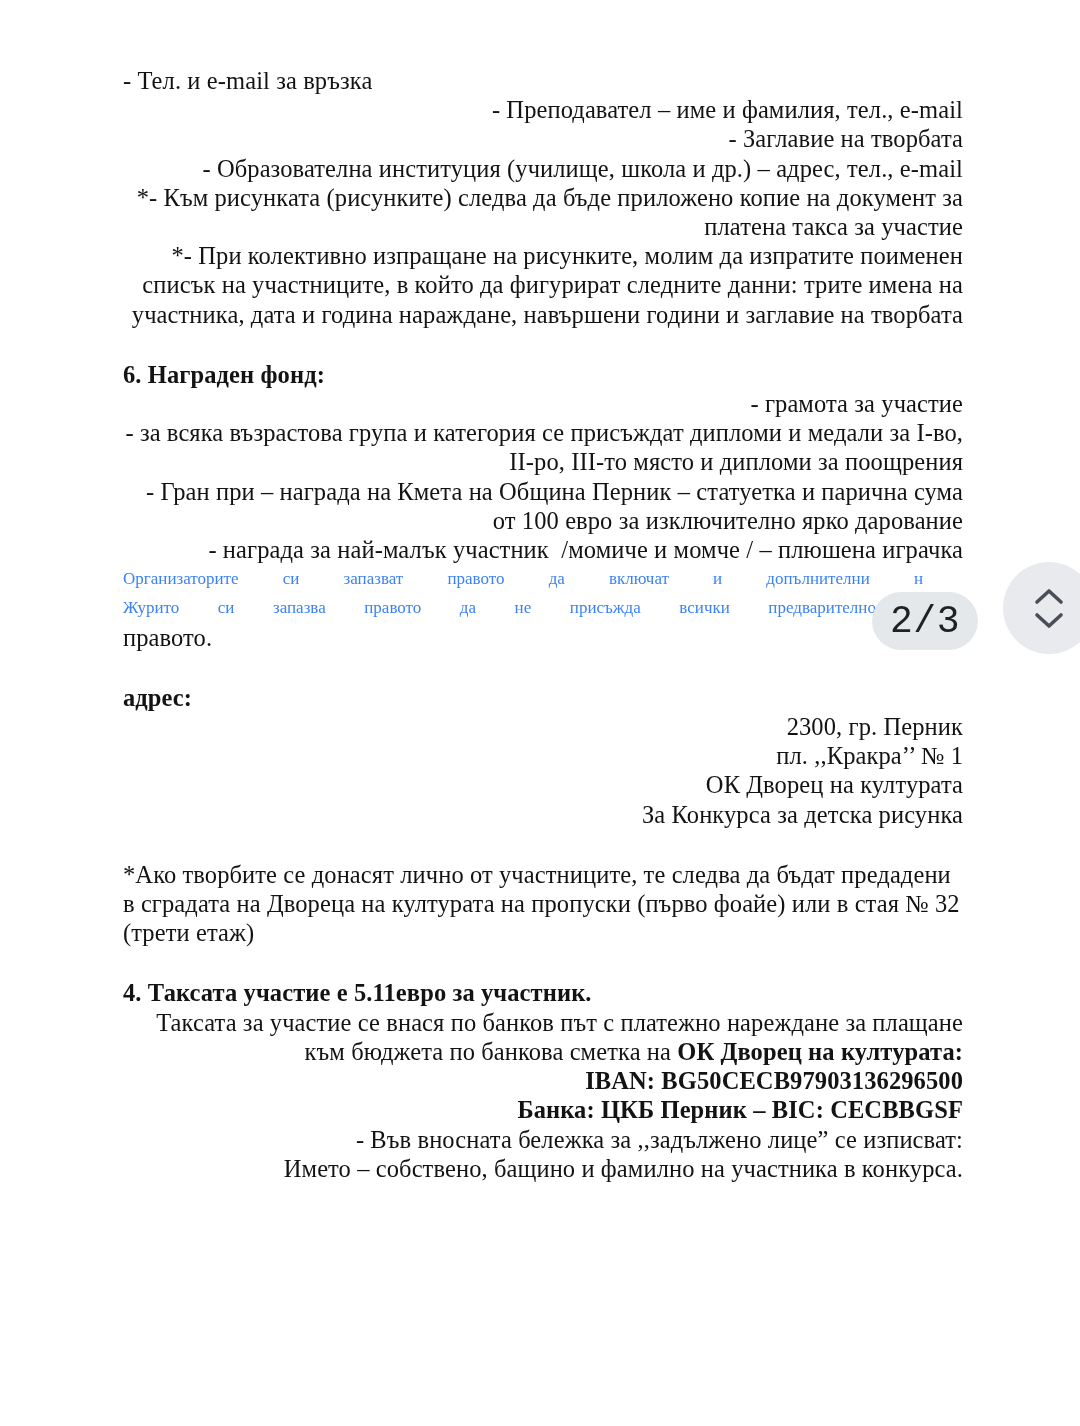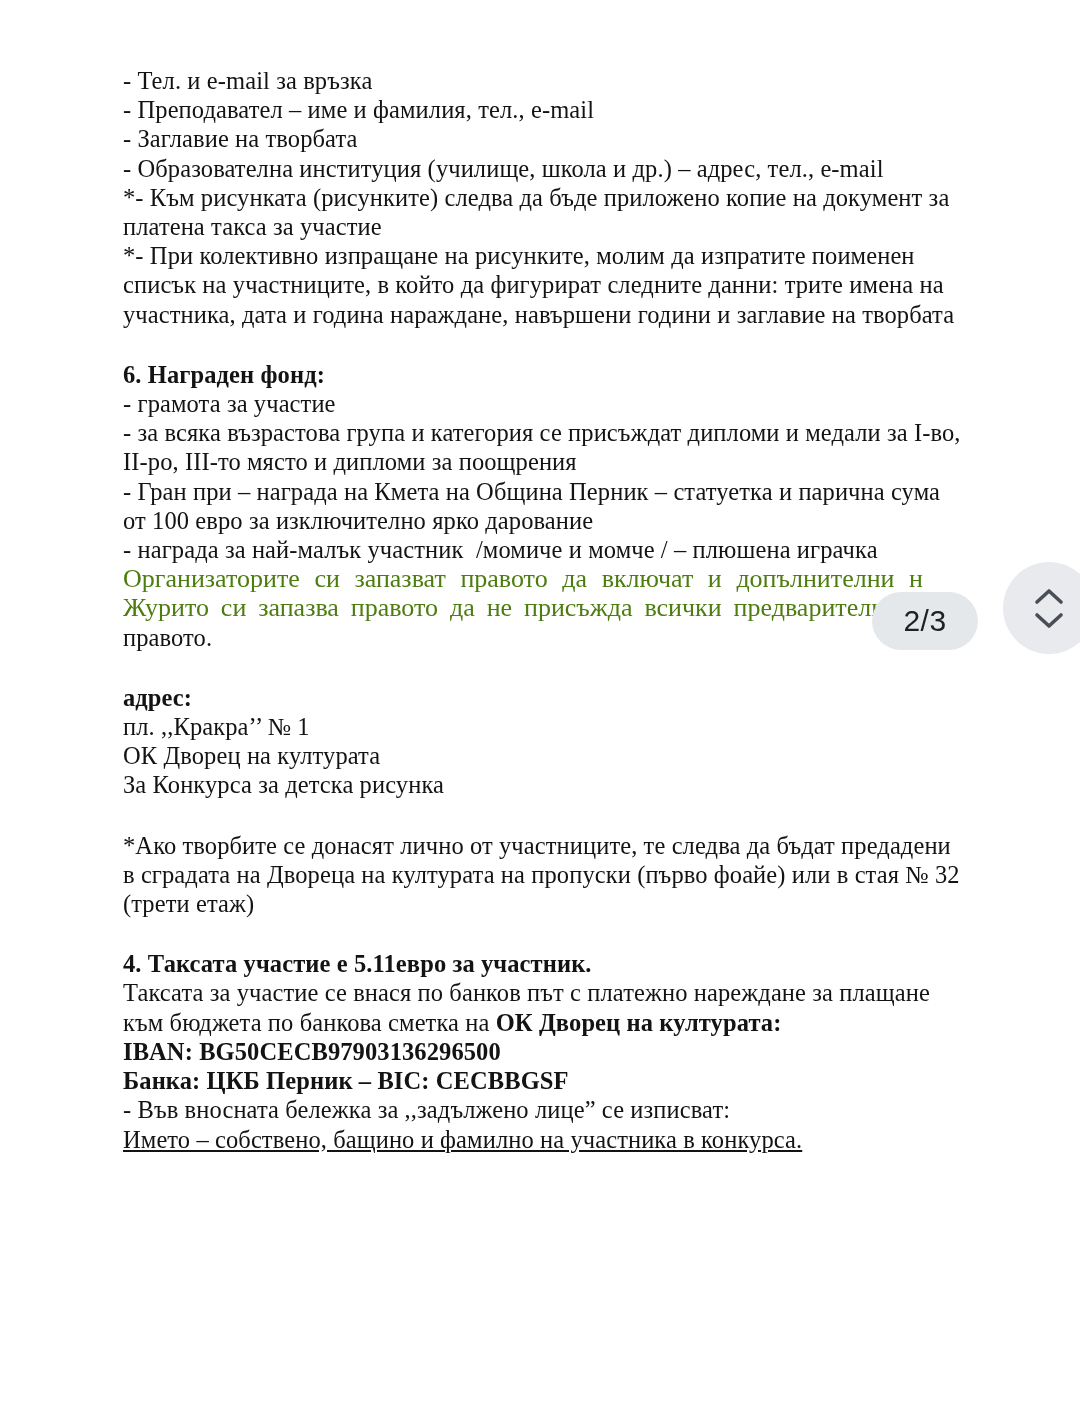--- a/index.html
+++ b/index.html
@@ -43,56 +43,56 @@
     color: #131313;
   }
 
   .para {
     margin: 0;
     padding: 0;
   }
 
   .para + .para {
     margin-top: 0;
+    text-align: right;
   }
 
   .bold {
     font-weight: bold;
   }
 
   .underline {
-    text-decoration: underline;
     text-underline-offset: 2px;
   }
   .gap-md { height: 31px; }
 
   
   .justified {
     text-align: justify;
     text-align-last: justify;
-    font-size: 26px;
+    font-size: 17px;
     line-height: 29.2px;
-    color: #4d7c0f;
+    color: #3b82f6;
     width: 800px;
   }
 
   
   .page-pill {
     position: absolute;
     left: 872px;
     top: 592px;
     width: 106px;
     height: 58px;
     background: #e5e8eb;
     border-radius: 29px;
     display: flex;
     align-items: center;
     justify-content: center;
-    font-family: Liberation Sans, sans-serif;
-    font-size: 30px;
+    font-family: Liberation Mono, monospace;
+    font-size: 38px;
     color: #202124;
     letter-spacing: 0.5px;
     z-index: 20;
   }
 
   
   .nav-round {
     position: absolute;
     left: 1003px;
     top: 562px;
@@ -142,20 +142,21 @@
     <div class="line para">- Гран при – награда на Кмета на Община Перник – статуетка и парична сума от 100 евро за изключително ярко дарование</div>
     <div class="line para">- награда за най-малък участник  /момиче и момче / – плюшена играчка</div>
 
     <div class="justified">Организаторите си запазват правото да включат и допълнителни н</div>
     <div class="justified">Журито си запазва правото да не присъжда всички предварително о</div>
     <div class="line para">правото.</div>
 
     <div class="gap-md"></div>
 
     <div class="line para bold">адрес:</div>
+    <div class="line para">2300, гр. Перник</div>
     <div class="line para">пл. ,,Кракра’’ № 1</div>
     <div class="line para">ОК Дворец на културата</div>
     <div class="line para">За Конкурса за детска рисунка</div>
 
     <div class="gap-md"></div>
 
     <div class="line para">*Ако творбите се донасят лично от участниците, те следва да бъдат предадени в сградата на Двореца на културата на пропуски (първо фоайе) или в стая № 32 (трети етаж)</div>
 
     <div class="gap-md"></div>
 

